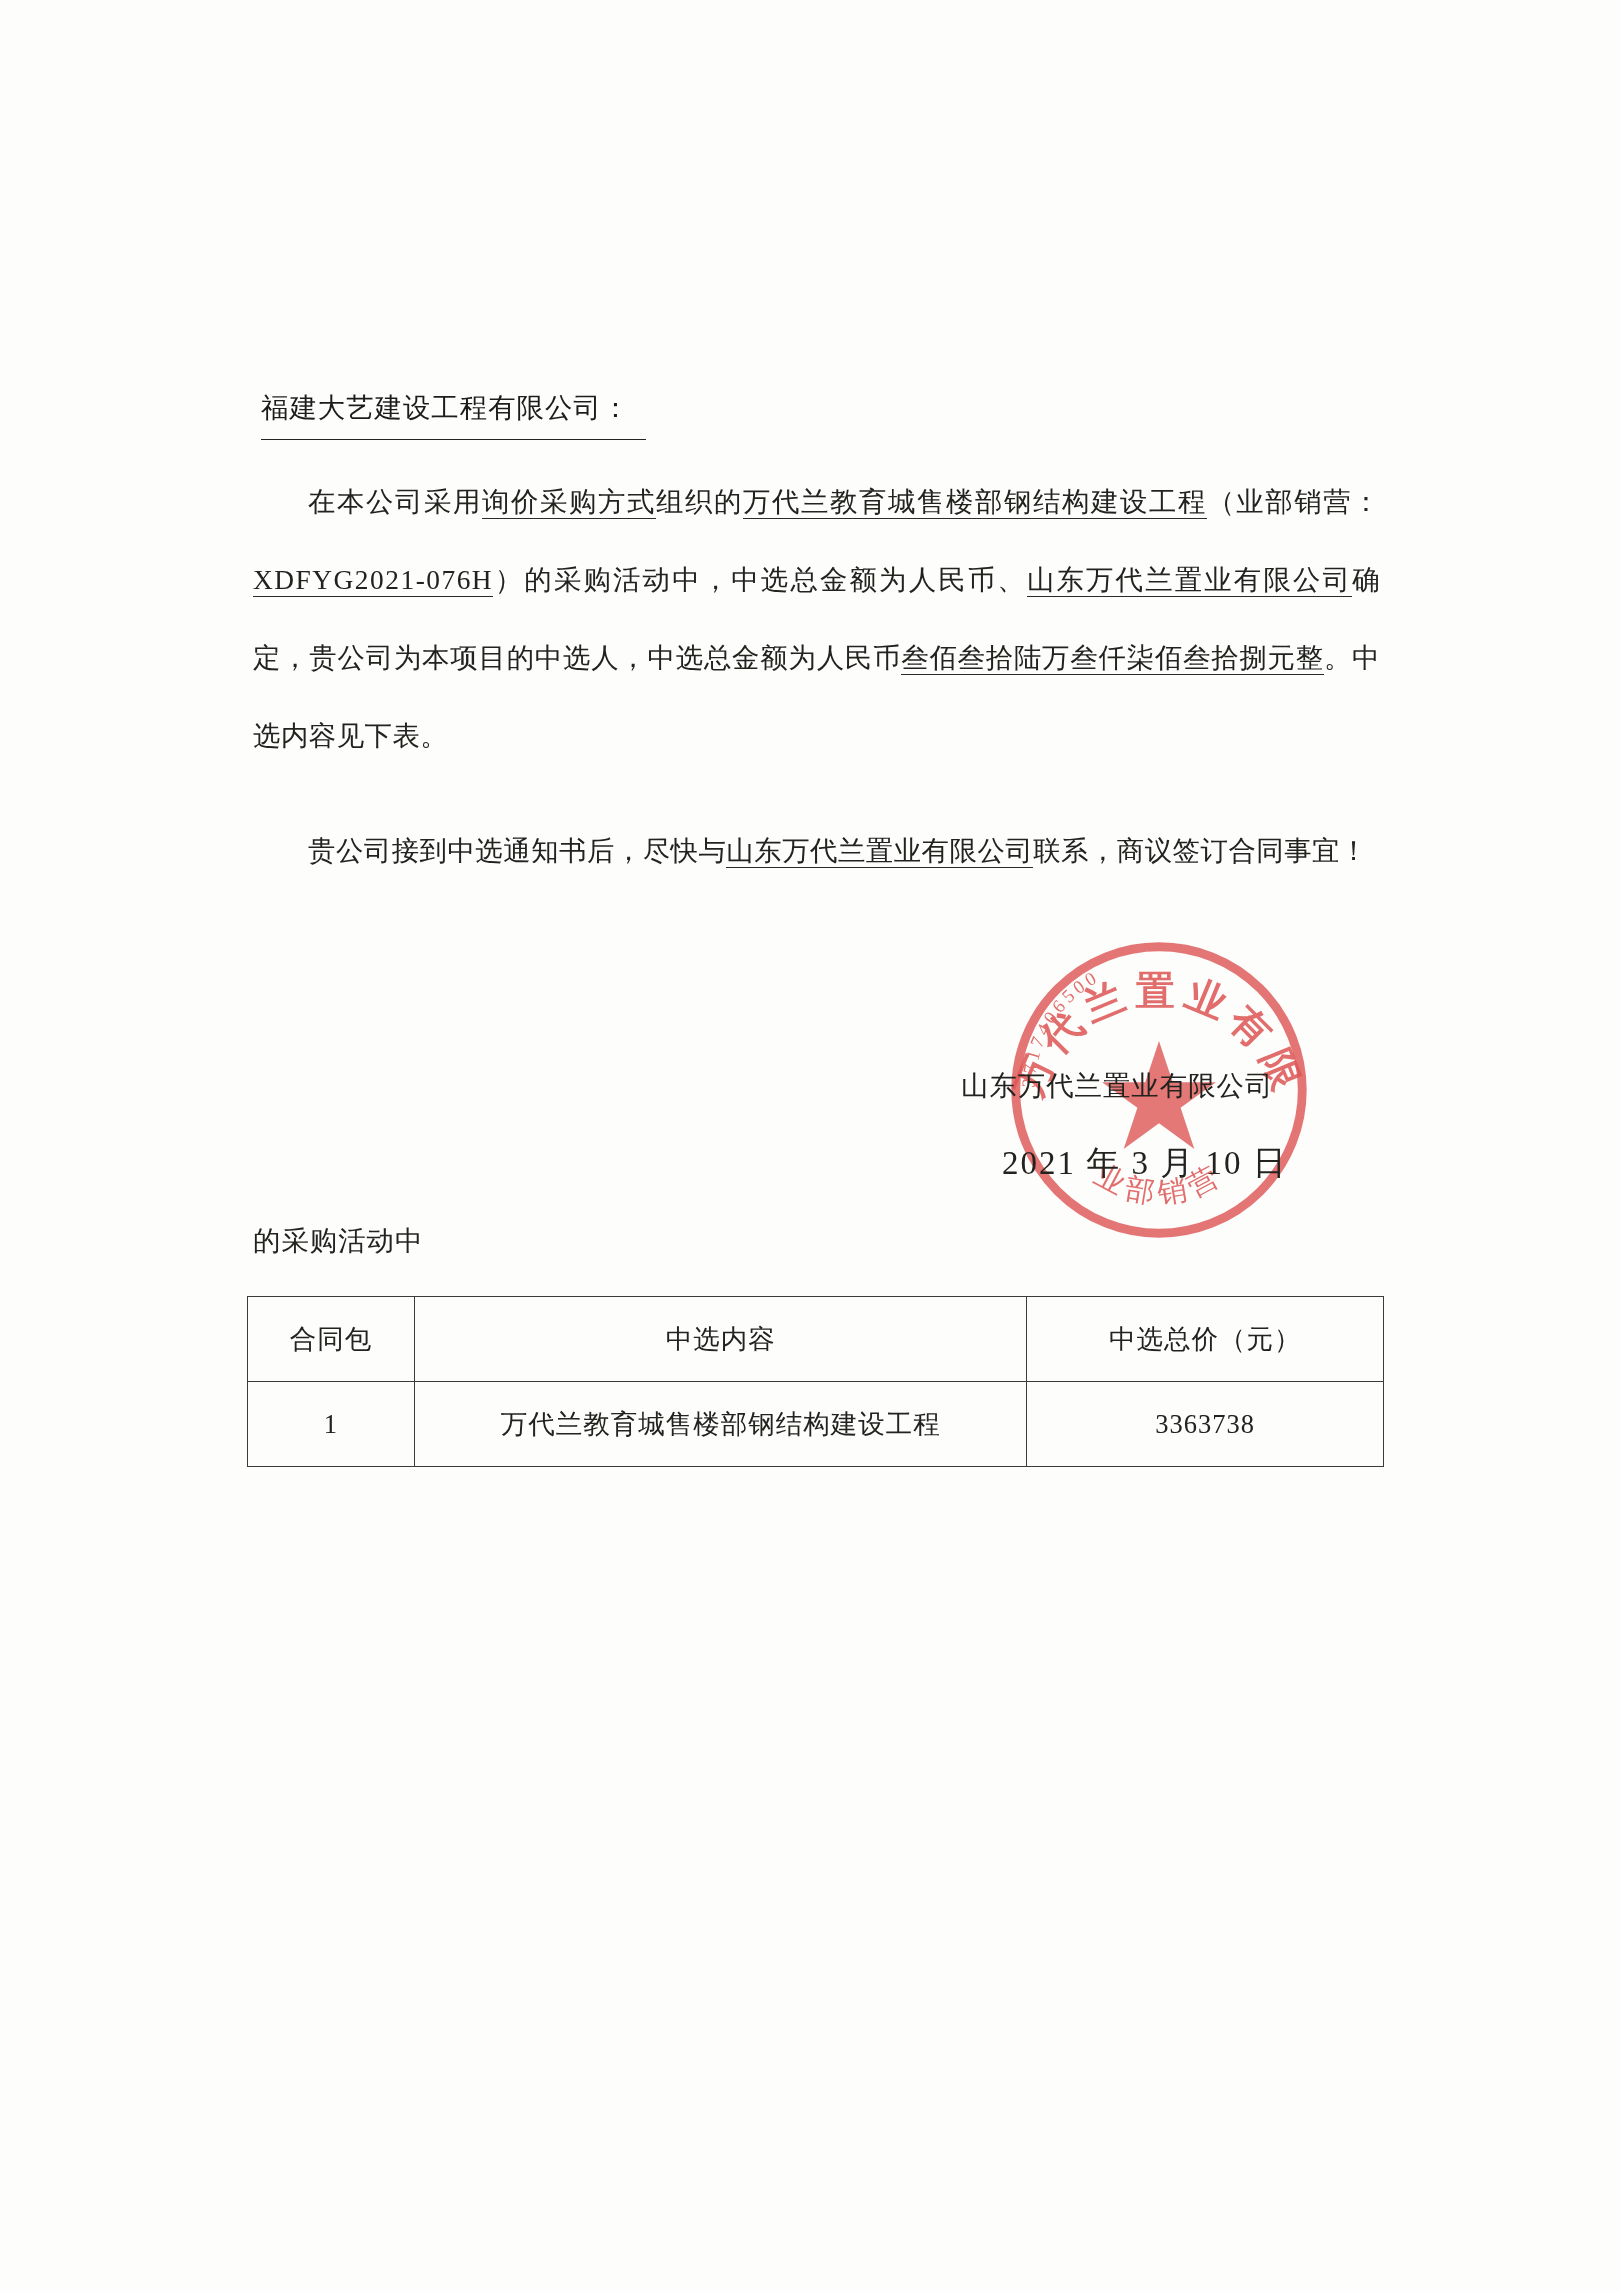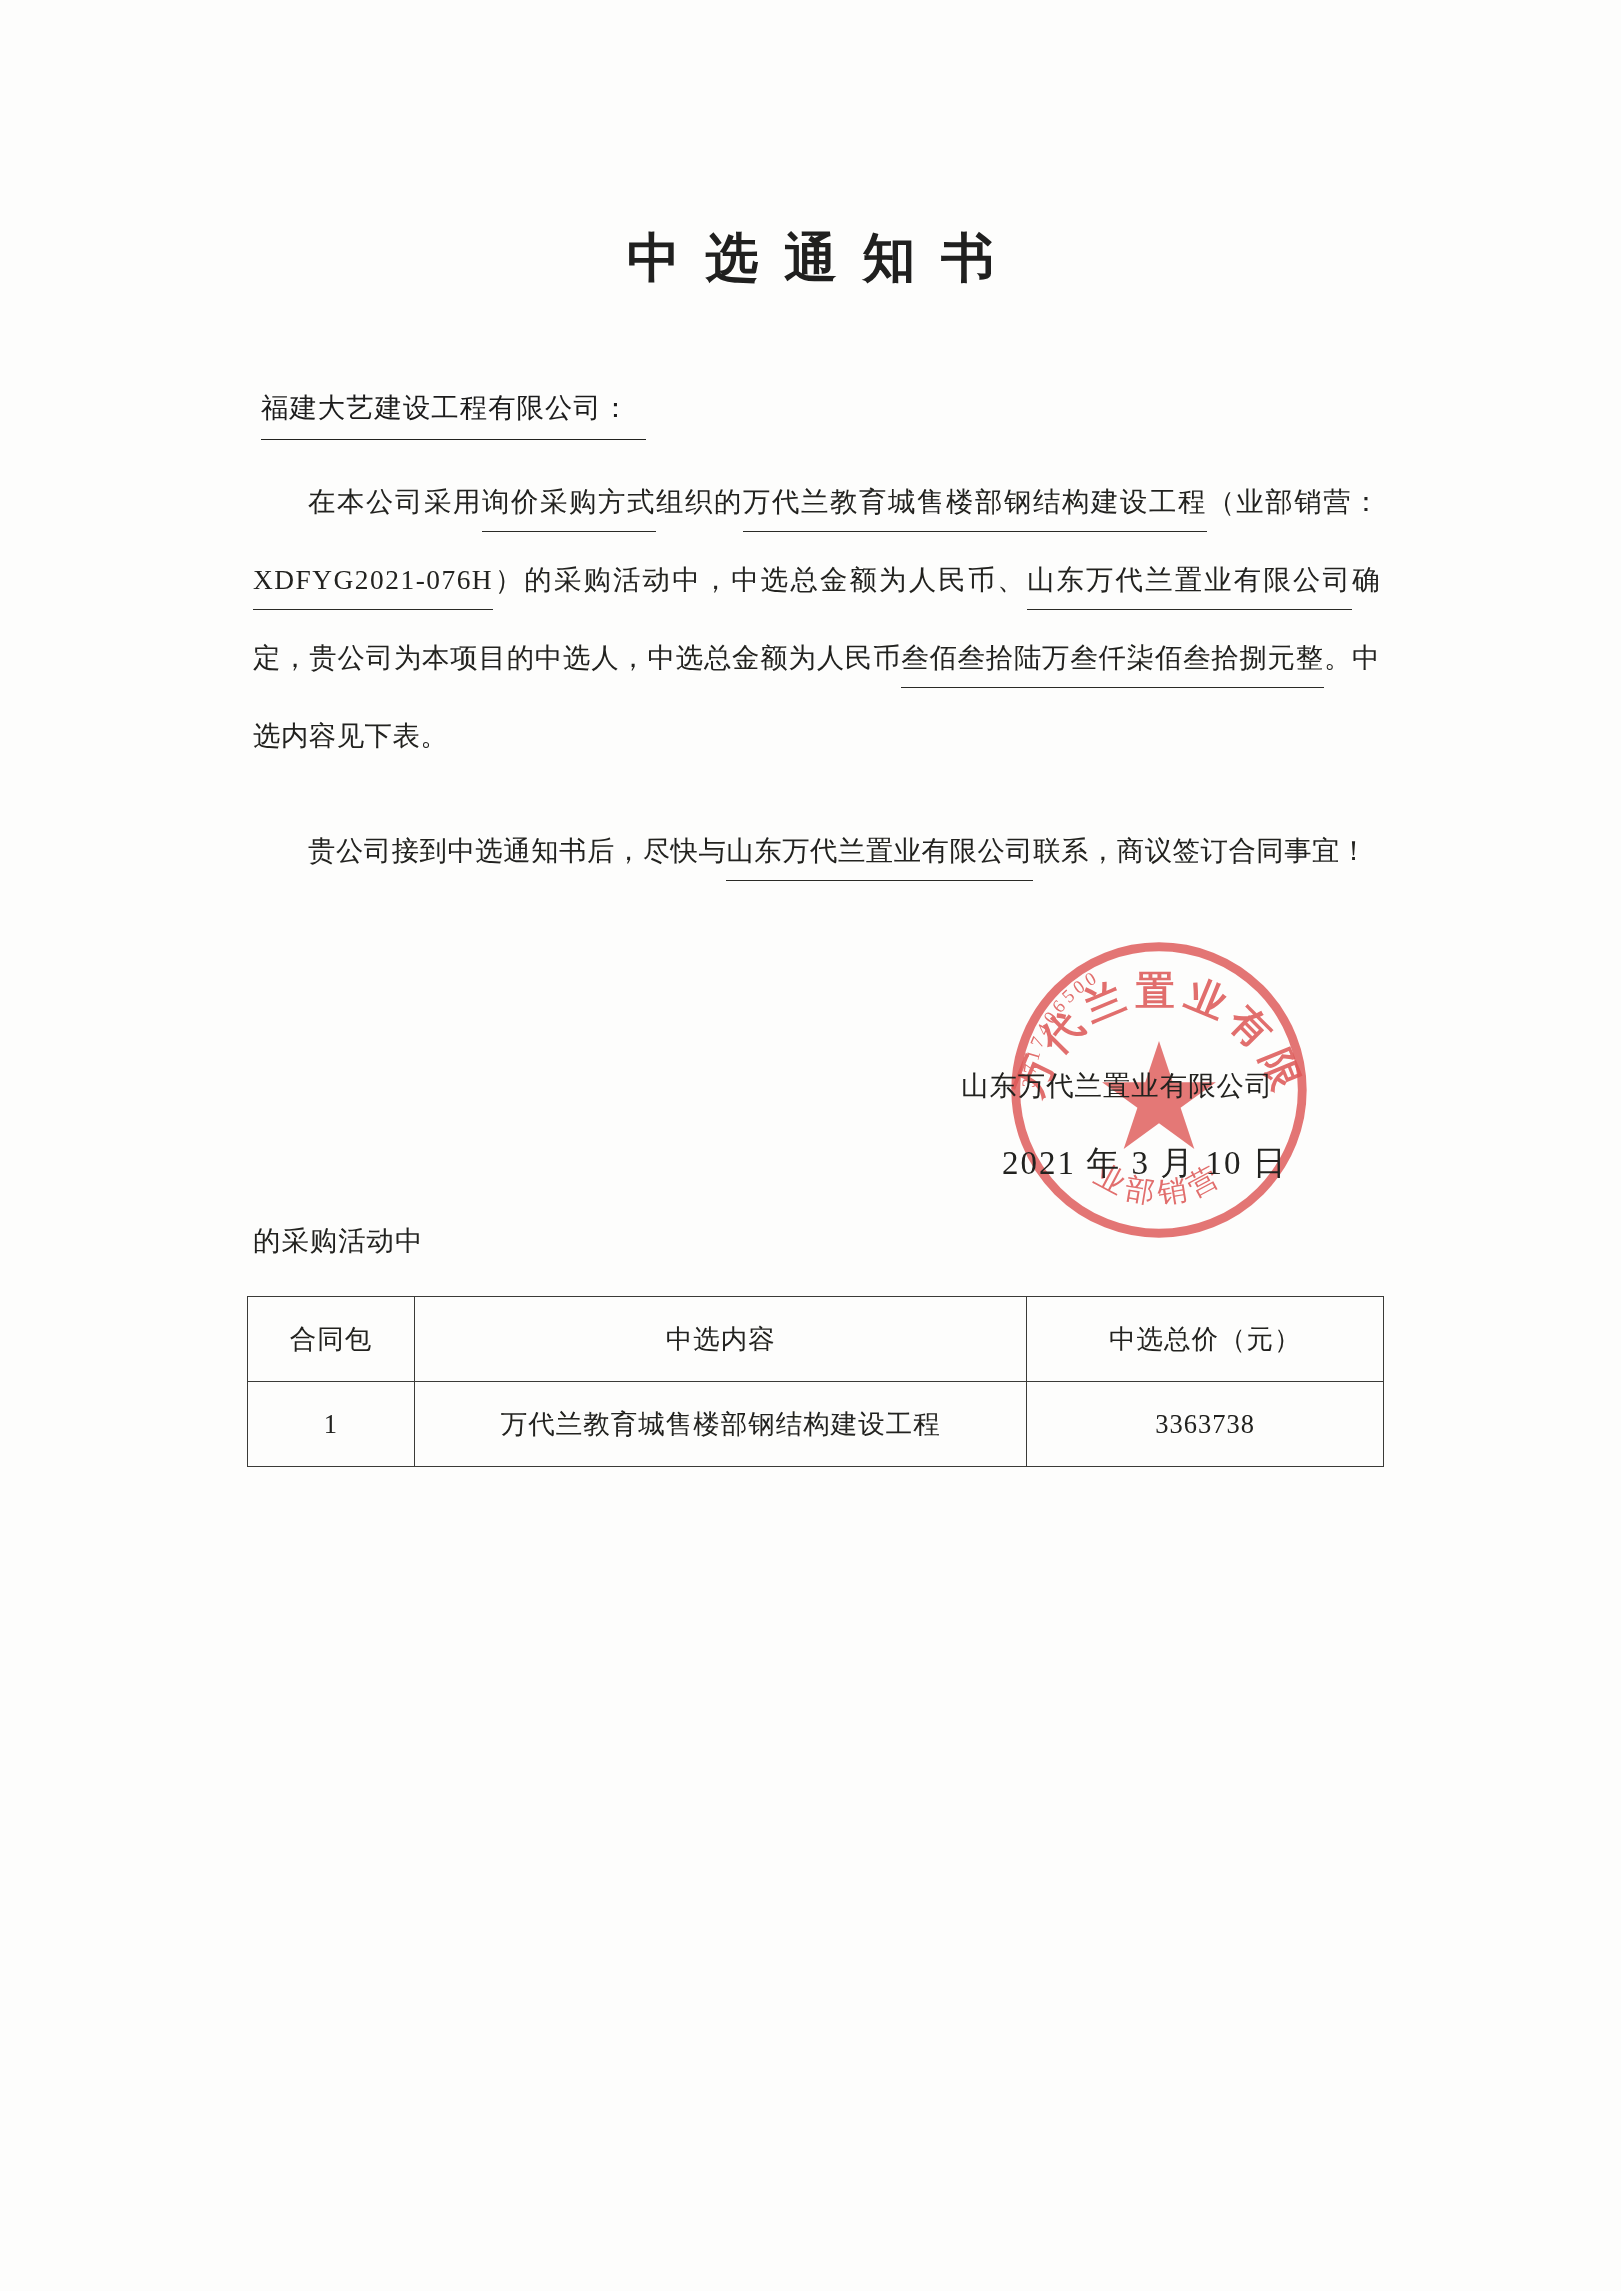--- a/index.html
+++ b/index.html
@@ -77,21 +77,21 @@
     font-size: 27.4px;
     line-height: 78px;
     text-align: justify;
     text-justify: inter-ideograph;
     letter-spacing: 0.5px;
     text-indent: 55px;
     color: #22221f;
   }
   .u {
     border-bottom: 1.6px solid #2a2a26;
-    padding-bottom: 14px;
+    padding-bottom: 1px;
   }
   .mono-ref {
     font-family: "Liberation Serif", "DejaVu Serif", serif;
     letter-spacing: 1.5px;
   }
 
   .para-1 { position: absolute; top: 463px; left: 0; width: 1127px; }
   .para-2 { position: absolute; top: 812px; left: 0; width: 1127px; }
 
   
@@ -156,21 +156,20 @@
   .num {
     font-family: "Liberation Serif", "DejaVu Serif", serif;
     letter-spacing: 2px;
   }
 </style>
 </head>
 <body>
 
 <div class="page">
 
-  <div class="doc-title">中选通知书</div>
 
 
   <div class="recipient">
     <span class="u">福建大艺建设工程有限公司：</span>
   </div>
 
   <div class="body-block">
 
     <div class="para para-1">
       <span>在本公司采用</span><span class="u">询价采购方式</span><span>组织的</span><span class="u">万代兰教育城售楼部钢结构建设工程</span><span>（业部销营：</span><span class="u mono-ref">XDFYG2021-076H</span><span>）的采购活动中，中选总金额为人民币、</span><span class="u">山东万代兰置业有限公司</span><span>确定，贵公司为本项目的中选人，中选总金额为人民币</span><span class="u">叁佰叁拾陆万叁仟柒佰叁拾捌元整</span><span>。中选内容见下表。</span>

